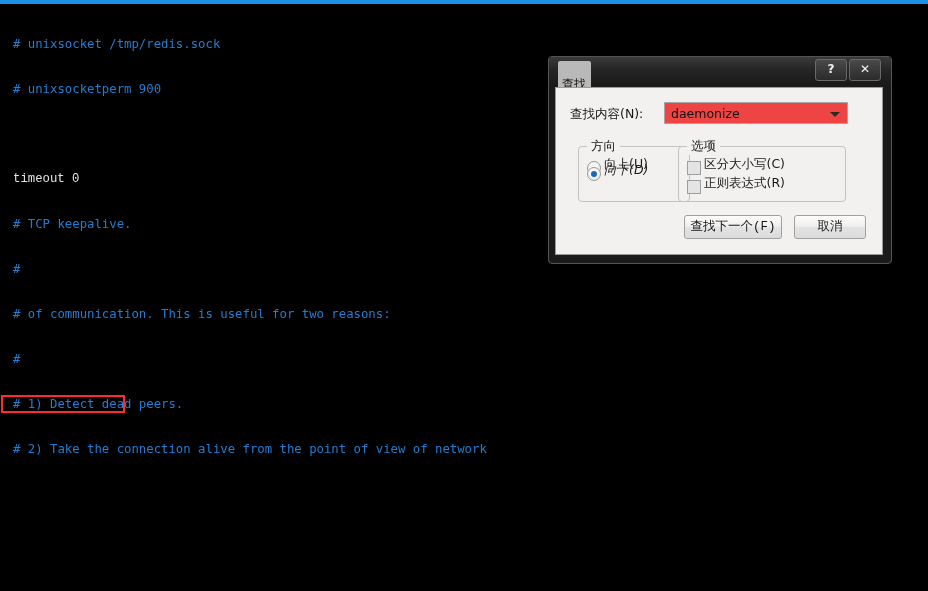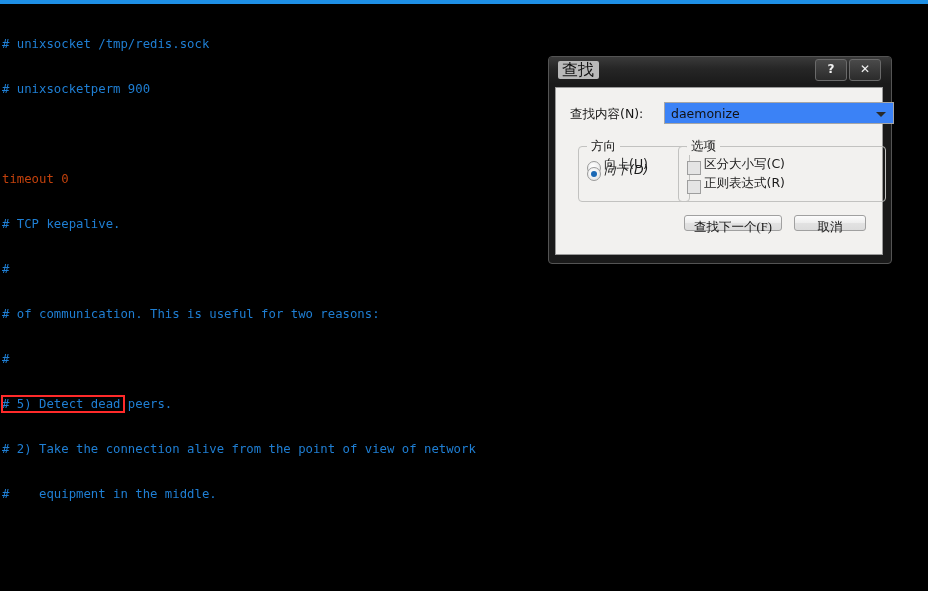--- a/index.html
+++ b/index.html
@@ -29,27 +29,27 @@
     position: absolute;
     left: 0; top: 4px;
     width: 928px;
     height: 587px;
     background: #000000;
     color: #1f7fd4;
     font-family: "DejaVu Sans Mono", monospace;
     font-size: 12.3px;
     line-height: 15px;
     white-space: pre;
-    padding: 3px 0 0 2px;
+    padding: 3px 0 0 13px;
     box-sizing: border-box;
     overflow: hidden;
   }
   .ln { display: block; height: 15px; }
   .cmt { color: #1f7fd4; }
-  .code { color: #c2410c; }
+  .code { color: #e5e5e5; font-family: Liberation Mono, monospace; }
   
   #daemonize-box {
     position: absolute;
     left: 1px;
     top: 395px;
     width: 124px;
     height: 18px;
     border: 2px solid #ff2a2a;
     box-sizing: border-box;
     pointer-events: none;
@@ -70,24 +70,24 @@
   }
   #dlg-titlebar {
     position: relative;
     height: 26px;
     background: linear-gradient(to bottom, #3a3a3a 0%, #262626 45%, #1b1b1b 100%);
     border-radius: 3px 3px 0 0;
   }
   #dlg-title {
     position: absolute;
     left: 9px; top: 4px;
-    font-size: 16px;
+    font-size: 12px;
     color: #111111;
     background: #b9b9b9;
-    padding: 1px 5px 2px 4px;
+    padding: 16px 5px 2px 4px;
     border-radius: 2px;
     line-height: 15px;
   }
   .titlebtn {
     position: absolute;
     top: 2px;
     width: 30px; height: 20px;
     background: linear-gradient(to bottom, #4a4a4a, #2b2b2b);
     border: 1px solid #6a6a6a;
     border-radius: 3px;
@@ -121,22 +121,22 @@
   }
   #search-label {
     position: absolute;
     left: 14px; top: 4px;
     font-size: 12.5px;
     color: #151515;
   }
   #search-combo {
     position: absolute;
     left: 108px; top: 0px;
-    width: 230px; height: 22px;
-    background: #3b82f6;
+    width: 184px; height: 22px;
+    background: #ef4444;
     border: 1px solid #a6a6a6;
     box-sizing: border-box;
   }
   #search-value {
     position: absolute;
     left: 6px; top: 3px;
     font-size: 12.5px;
     color: #121212;
   }
   #combo-arrow {
@@ -158,21 +158,21 @@
   }
   .group-title {
     position: absolute;
     top: -9px; left: 8px;
     background: #f2f1ef;
     padding: 0 4px;
     font-size: 12.5px;
     color: #151515;
   }
   #group-direction { left: 22px; top: 58px; width: 112px; height: 56px; }
-  #group-options   { left: 122px; top: 58px; width: 208px; height: 56px; }
+  #group-options   { left: 122px; top: 58px; width: 168px; height: 56px; }
 
   .radio-row, .check-row {
     position: absolute;
     left: 8px;
     height: 17px;
     font-size: 12.5px;
     color: #1a1a1a;
     white-space: nowrap;
     text-align: center;
   }
@@ -199,51 +199,50 @@
     display: inline-block;
     width: 12px; height: 12px;
     border: 1px solid #9e9e9e;
     background: #e4e4e4;
     vertical-align: middle;
   }
 
   
   .dlg-button {
     position: absolute;
-    height: 16px;
+    height: 24px;
     background: linear-gradient(to bottom, #fcfcfc 0%, #eeeeee 48%, #e2e2e2 52%, #dcdcdc 100%);
     border: 1px solid #a0a0a0;
     border-radius: 3px;
     font-size: 12.5px;
     color: #151515;
     text-align: center;
     line-height: 22px;
     box-sizing: border-box;
-    font-family: Liberation Serif, serif;
+    font-family: Liberation Mono, monospace;
   }
   #btn-findnext { left: 128px; top: 127px; width: 98px; }
   #btn-cancel   { left: 238px; top: 127px; width: 72px; }
 </style>
 </head>
 <body>
 
 <div id="top-bar"></div>
 
 <div id="editor">
   <span class="ln cmt"># unixsocket /tmp/redis.sock</span>
   <span class="ln cmt"># unixsocketperm 900</span>
   <span class="ln"></span>
   <span class="ln code">timeout 0</span>
   <span class="ln cmt"># TCP keepalive.</span>
   <span class="ln cmt">#</span>
   <span class="ln cmt"># of communication. This is useful for two reasons:</span>
   <span class="ln cmt">#</span>
-  <span class="ln cmt"># 5) Detect dead peers.</span>
+  <span class="ln cmt"># 1) Detect dead peers.</span>
   <span class="ln cmt"># 2) Take the connection alive from the point of view of network</span>
-  <span class="ln cmt">#    equipment in the middle.</span>
   
   
   
   
   
   
   
   
   
   

